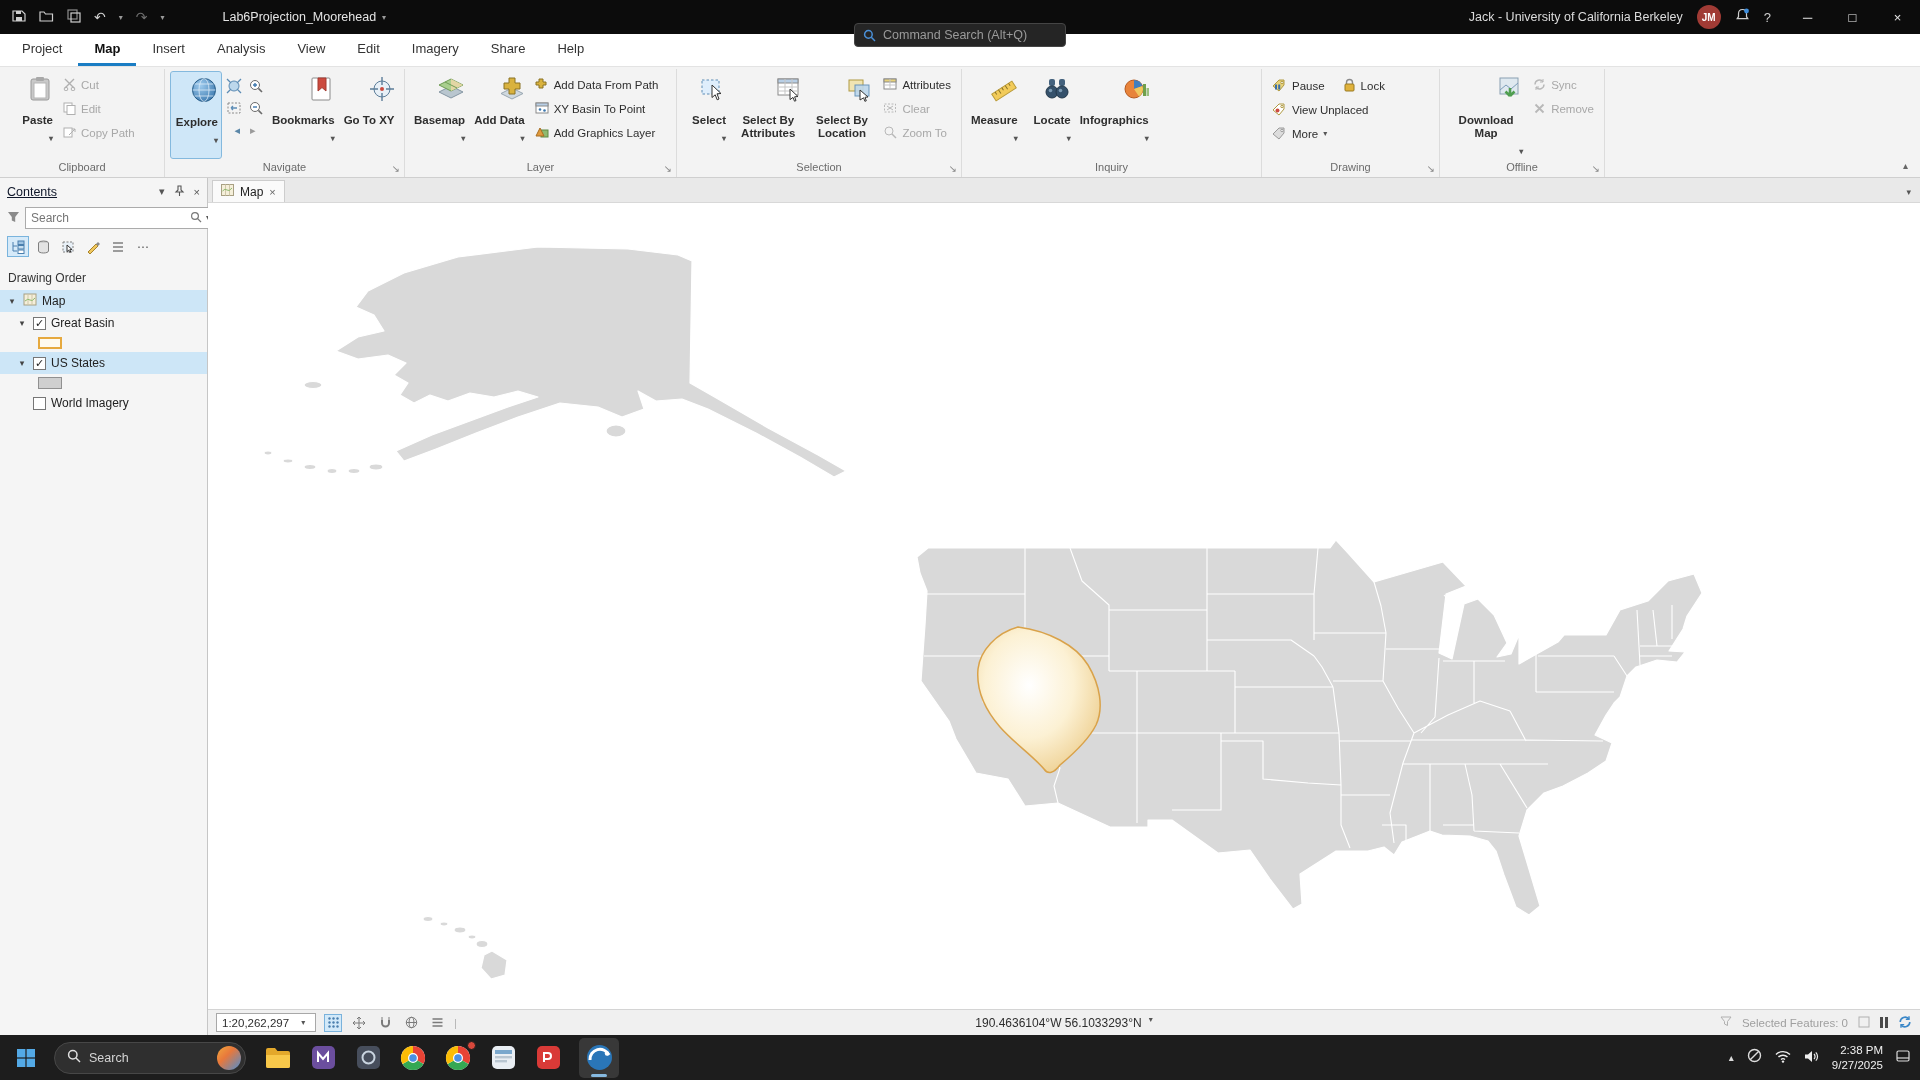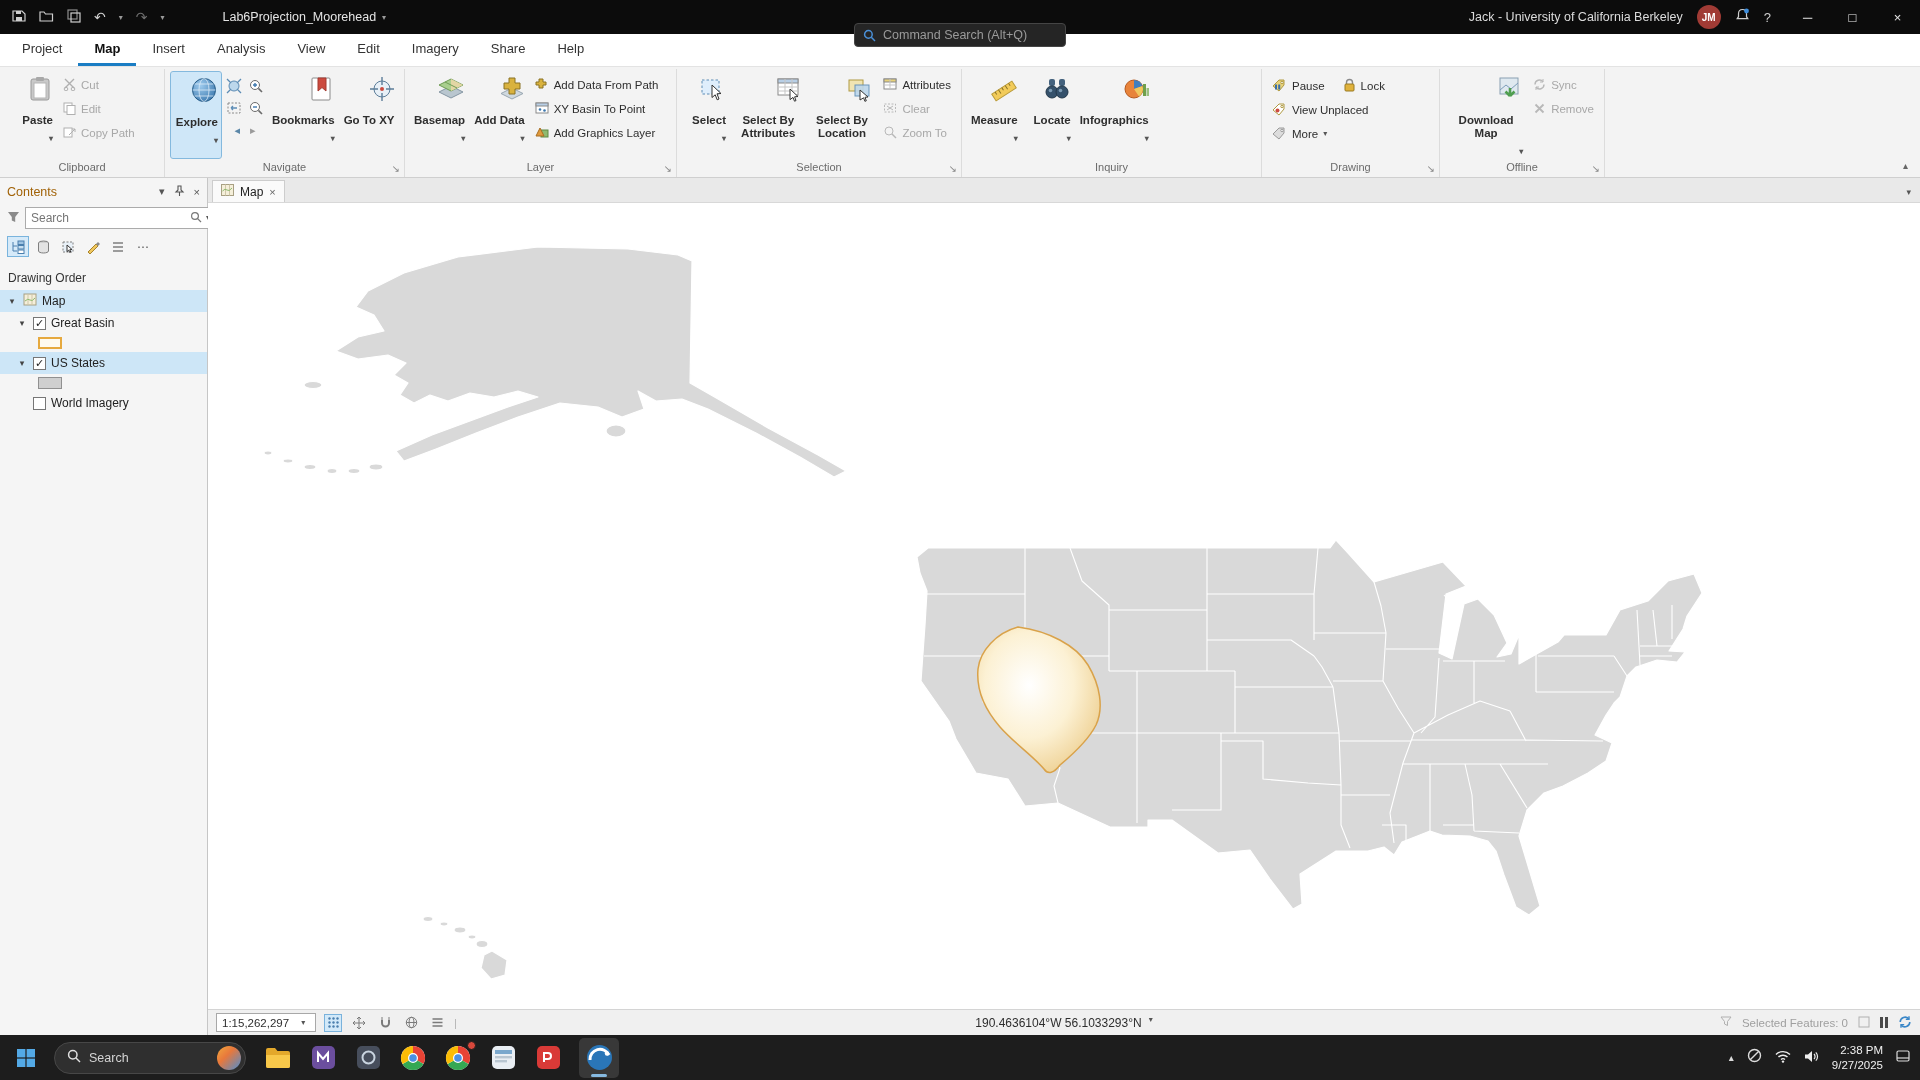--- a/index.html
+++ b/index.html
@@ -44,21 +44,21 @@
   .ribbon-collapse { position:absolute; right:12px; bottom:6px; color:#666; font-size:10px; }
   .labelrows { display:flex; flex-direction:column; gap:4px; padding-top:4px; }
   .labelrow { display:flex; gap:10px; }
 
   
   .main { flex:1; display:flex; min-height:0; }
 
   
   .contents { width:208px; flex:0 0 208px; background:#f5f5f5; border-right:1px solid #c6c6c6; display:flex; flex-direction:column; font-size:12px; color:#222; }
   .cp-header { height:27px; display:flex; align-items:center; padding:0 7px; gap:9px; }
-  .cp-title { flex:1; font-size:12.5px; color:#a16207; }
+  .cp-title { flex:1; font-size:12.5px; color:#0f172a;text-decoration:underline; }
   .cp-hicon { color:#555; font-size:11px; }
   .cp-search { display:flex; align-items:center; gap:5px; padding:2px 7px 4px 7px; }
   .cp-input { flex:1; height:22px; background:#fff; border:1px solid #ababab; display:flex; align-items:center; padding:0 5px; gap:4px; }
   .cp-input input { border:0; outline:0; flex:1; font-size:12px; font-family:"Liberation Sans",sans-serif; color:#444; min-width:0; background:transparent; }
   .cp-views { display:flex; gap:3px; padding:3px 7px 5px 7px; align-items:center; }
   .cp-view { width:22px; height:21px; display:flex; align-items:center; justify-content:center; border:1px solid transparent; color:#555; }
   .cp-view.sel { background:#d6eaf9; border-color:#7ab4dd; }
   .cp-section { padding:9px 8px 5px 8px; font-size:12px; color:#333; }
   .trow { height:22px; display:flex; align-items:center; gap:5px; }
   .trow.sel { background:#cde6f7; }
@@ -689,21 +689,21 @@
             <ellipse cx="274" cy="741" rx="6" ry="3.5"></ellipse>
             <path d="M284 748 L299 757 L297 772 L283 776 L273 765 L276 752 Z"></path>
           </g>
           <path fill="none" stroke="#ffffff" stroke-width="1.1" stroke-linejoin="round" d="M719 391 L817 391 M817 345 L817 453 M716 453 L901 453 M775 453 L775 499 L852 565 L846 583 L850 600 M859 453 L859 530 M862 345 L874 378 L901 402 L901 468 M901 407 L999 407 M999 345 L999 468 M901 468 L1027 468 M929 468 L929 530 M859 530 L1131 530 M929 530 L929 620 M1013 530 L1013 607 L964 607 M1013 538 L1055 538 L1055 576 L1100 580 L1133 582 M1133 582 L1133 622 L1142 645 M1027 468 L1027 530 M999 391 L1106 391 M1110 345 L1106 391 M1106 391 L1106 437 M999 437 L1083 437 L1106 453 M1106 453 L1114 464 L1125 484 M1027 484 L1125 484 M1125 484 L1131 530 M1131 538 L1203 538 M1133 592 L1182 592 M1166 379 L1173 403 L1178 430 M1106 430 L1178 430 M1178 430 L1175 478 L1190 505 L1206 530 L1195 560 L1182 610 L1186 640 M1125 478 L1175 478 M1178 446 L1231 446 M1231 455 L1227 514 L1213 530 M1235 458 L1297 458 M1266 458 L1266 500 M1206 530 L1240 512 L1272 498 L1302 508 M1203 537 L1318 537 M1318 537 L1395 538 M1195 561 L1340 561 M1222 561 L1222 636 M1257 561 L1264 592 L1266 628 M1266 628 L1311 630 M1235 622 L1266 622 M1174 622 L1198 622 L1198 638 M1302 508 L1318 538 M1328 450 L1328 489 M1328 489 L1406 489 M1330 453 L1406 453 M1406 453 L1419 473 M1429 407 L1432 462 M1445 407 L1449 443 M1432 443 L1468 443 M1432 453 L1464 453 M1464 402 L1464 436 M1236 392 L1252 410 M1292 561 L1319 605 M1131 530 L1133 582"></path>
           <path fill="url(#gb)" stroke="#d9a24a" stroke-width="1.5" d="M810 424 C840 428 868 442 880 462 C892 482 896 505 888 522 C880 538 864 552 852 562 C846 570 840 572 836 566 C824 552 806 540 792 524 C778 508 768 488 770 466 C772 448 788 430 810 424 Z"></path>
         </svg>
       </div>
 
       <div class="mapstatus">
         <div class="scalebox">
-          <span>1:15,262,297</span>
+          <span>1:20,262,297</span>
           <span class="chev">▾</span>
         </div>
         <span class="sbico active">
           <svg width="13" height="13" viewBox="0 0 13 13">
               <g fill="#4a7fae">
                 <circle cx="2.5" cy="2.5" r="1.2"></circle>
                 <circle cx="6.5" cy="2.5" r="1.2"></circle>
                 <circle cx="10.5" cy="2.5" r="1.2"></circle>
                 <circle cx="2.5" cy="6.5" r="1.2"></circle>
                 <circle cx="6.5" cy="6.5" r="1.2"></circle>

